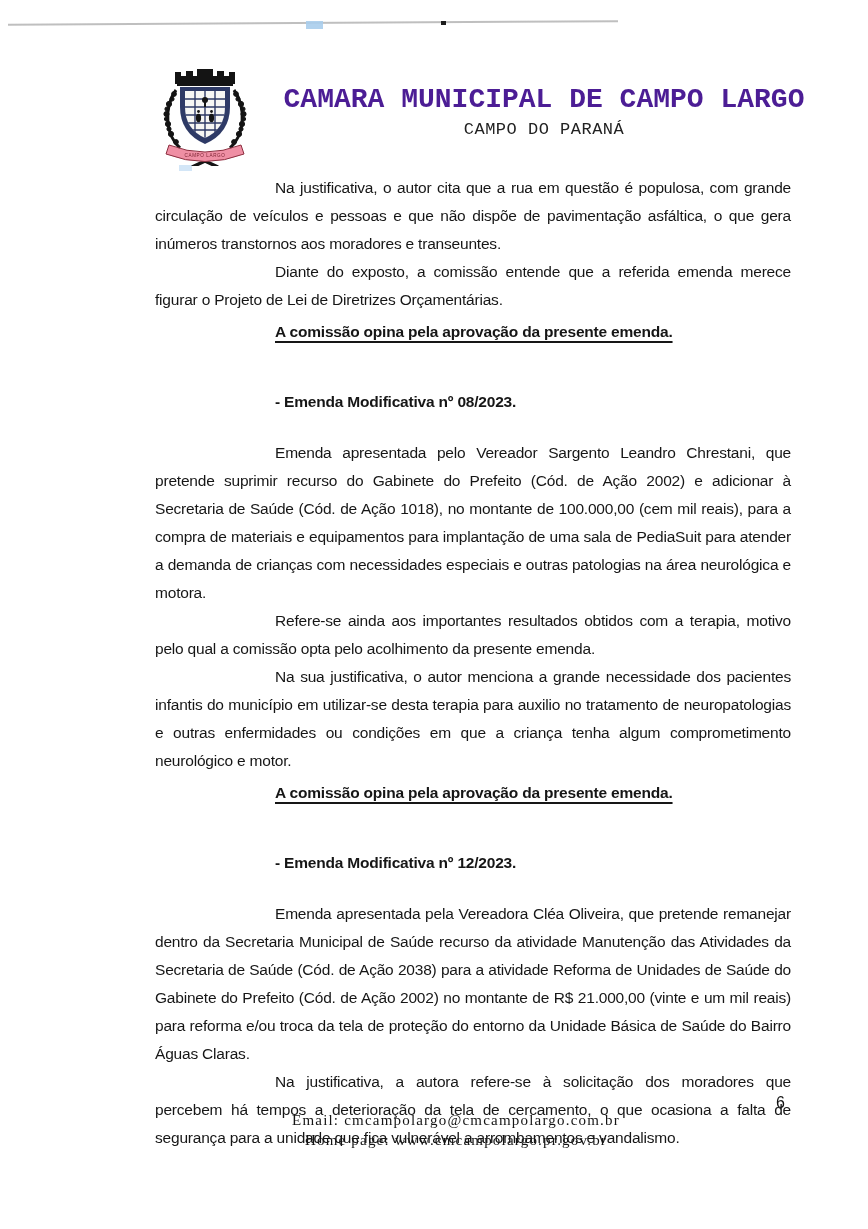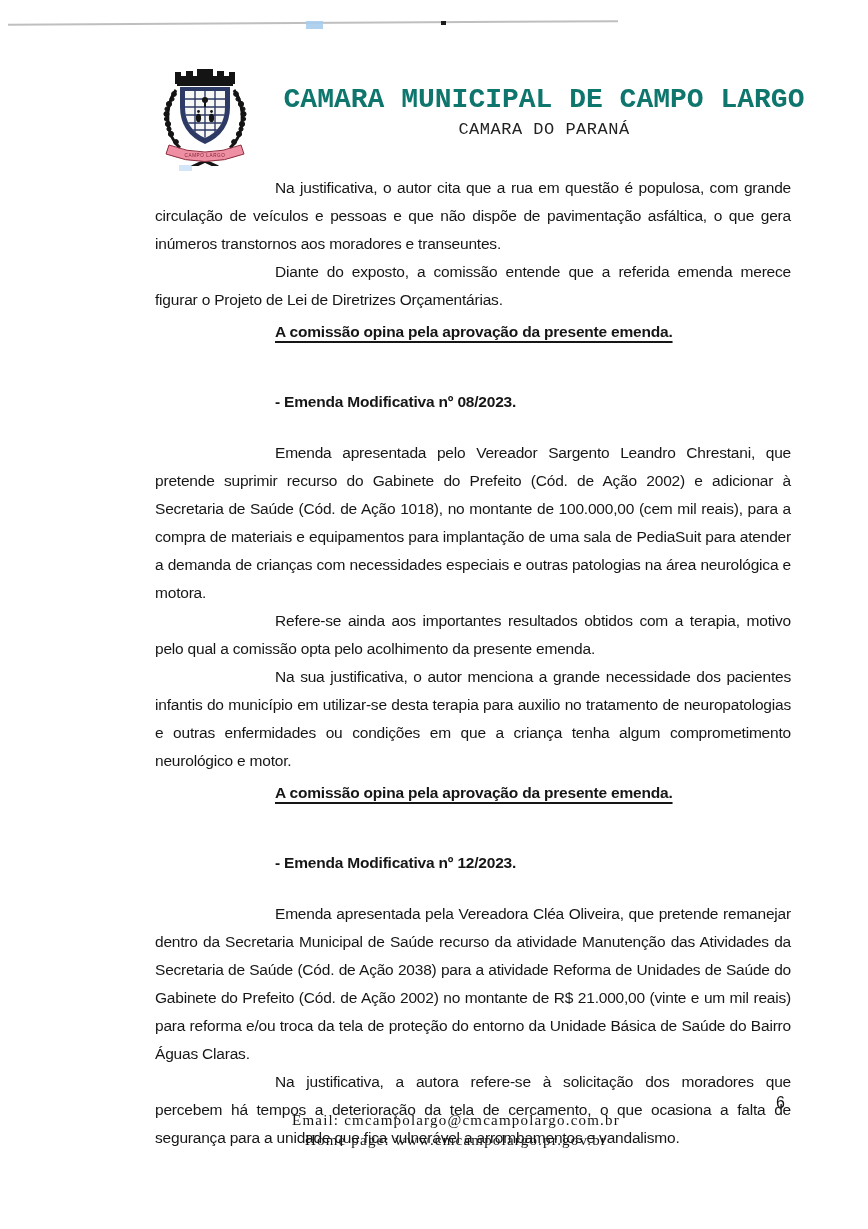--- a/index.html
+++ b/index.html
@@ -8,21 +8,21 @@
 
   
   .scan-line{position:absolute;top:22px;left:8px;width:610px;height:1.5px;background:#a9a9a9;transform:rotate(-0.35deg);opacity:.75;}
   .scan-blue{position:absolute;top:21px;left:306px;width:17px;height:8px;background:#a9cdec;opacity:.9;}
   .scan-dot{position:absolute;top:21px;left:441px;width:5px;height:4px;background:#1c1c1c;}
   .scan-blue-2{position:absolute;top:165px;left:179px;width:13px;height:6px;background:#bcd8f2;opacity:.65;}
 
   
   .logo{position:absolute;left:150px;top:60px;width:110px;height:106px;}
   .titles{position:absolute;left:278px;top:84px;width:532px;text-align:center;}
-  .title{font-family:"Liberation Mono",monospace;font-weight:bold;font-size:28px;line-height:32px;letter-spacing:0px;color:#0f766e;white-space:nowrap;}
+  .title{font-family:"Liberation Mono",monospace;font-weight:bold;font-size:28px;line-height:32px;letter-spacing:0px;color:#4c1d95;white-space:nowrap;}
   .subtitle{font-family:"Liberation Mono",monospace;font-size:17px;line-height:20px;margin-top:4px;color:#222;letter-spacing:.5px;}
 
   
   .doc-body{position:absolute;left:155px;top:174px;width:636px;font-size:15.5px;line-height:28px;letter-spacing:-0.2px;color:#161616;}
   .doc-body p{margin:0;text-align:justify;text-indent:120px;}
   .opinion{display:block;margin:4px 0 0 120px;font-weight:bold;text-decoration:underline;text-decoration-thickness:2px;text-underline-offset:4px;}
   .amendment{display:block;margin:42px 0 23px 120px;font-weight:bold;}
 
   
   .page-number{position:absolute;left:776px;top:1094px;font-size:16px;color:#111;}
@@ -99,21 +99,21 @@
       </g>
 
       <g>
         <path d="M19 85 q36 14 72 0 l3 9 q-39 15 -78 0 z" stroke="#8c2f40" stroke-width="1" fill="#ef8fa4"></path>
         <text x="55" y="96.5" text-anchor="middle" font-size="4.6" letter-spacing="0.6" font-family="Liberation Sans, sans-serif" fill="#7b2433">CAMPO LARGO</text>
       </g>
     </svg>
 
     <div class="titles">
       <div class="title">CAMARA MUNICIPAL DE CAMPO LARGO</div>
-      <div class="subtitle">CAMARA DO PARANÁ</div>
+      <div class="subtitle">CAMPO DO PARANÁ</div>
     </div>
   </div>
 
   <div class="doc-body">
     <p>Na justificativa, o autor cita que a rua em questão é populosa, com grande circulação de veículos e pessoas e que não dispõe de pavimentação asfáltica, o que gera inúmeros transtornos aos moradores e transeuntes.</p>
     <p>Diante do exposto, a comissão entende que a referida emenda merece figurar o Projeto de Lei de Diretrizes Orçamentárias.</p>
     <span class="opinion">A comissão opina pela aprovação da presente emenda.</span>
     <span class="amendment">- Emenda Modificativa nº 08/2023.</span>
     <p>Emenda apresentada pelo Vereador Sargento Leandro Chrestani, que pretende suprimir recurso do Gabinete do Prefeito (Cód. de Ação 2002) e adicionar à Secretaria de Saúde (Cód. de Ação 1018), no montante de 100.000,00 (cem mil reais), para a compra de materiais e equipamentos para implantação de uma sala de PediaSuit para atender a demanda de crianças com necessidades especiais e outras patologias na área neurológica e motora.</p>
     <p>Refere-se ainda aos importantes resultados obtidos com a terapia, motivo pelo qual a comissão opta pelo acolhimento da presente emenda.</p>

